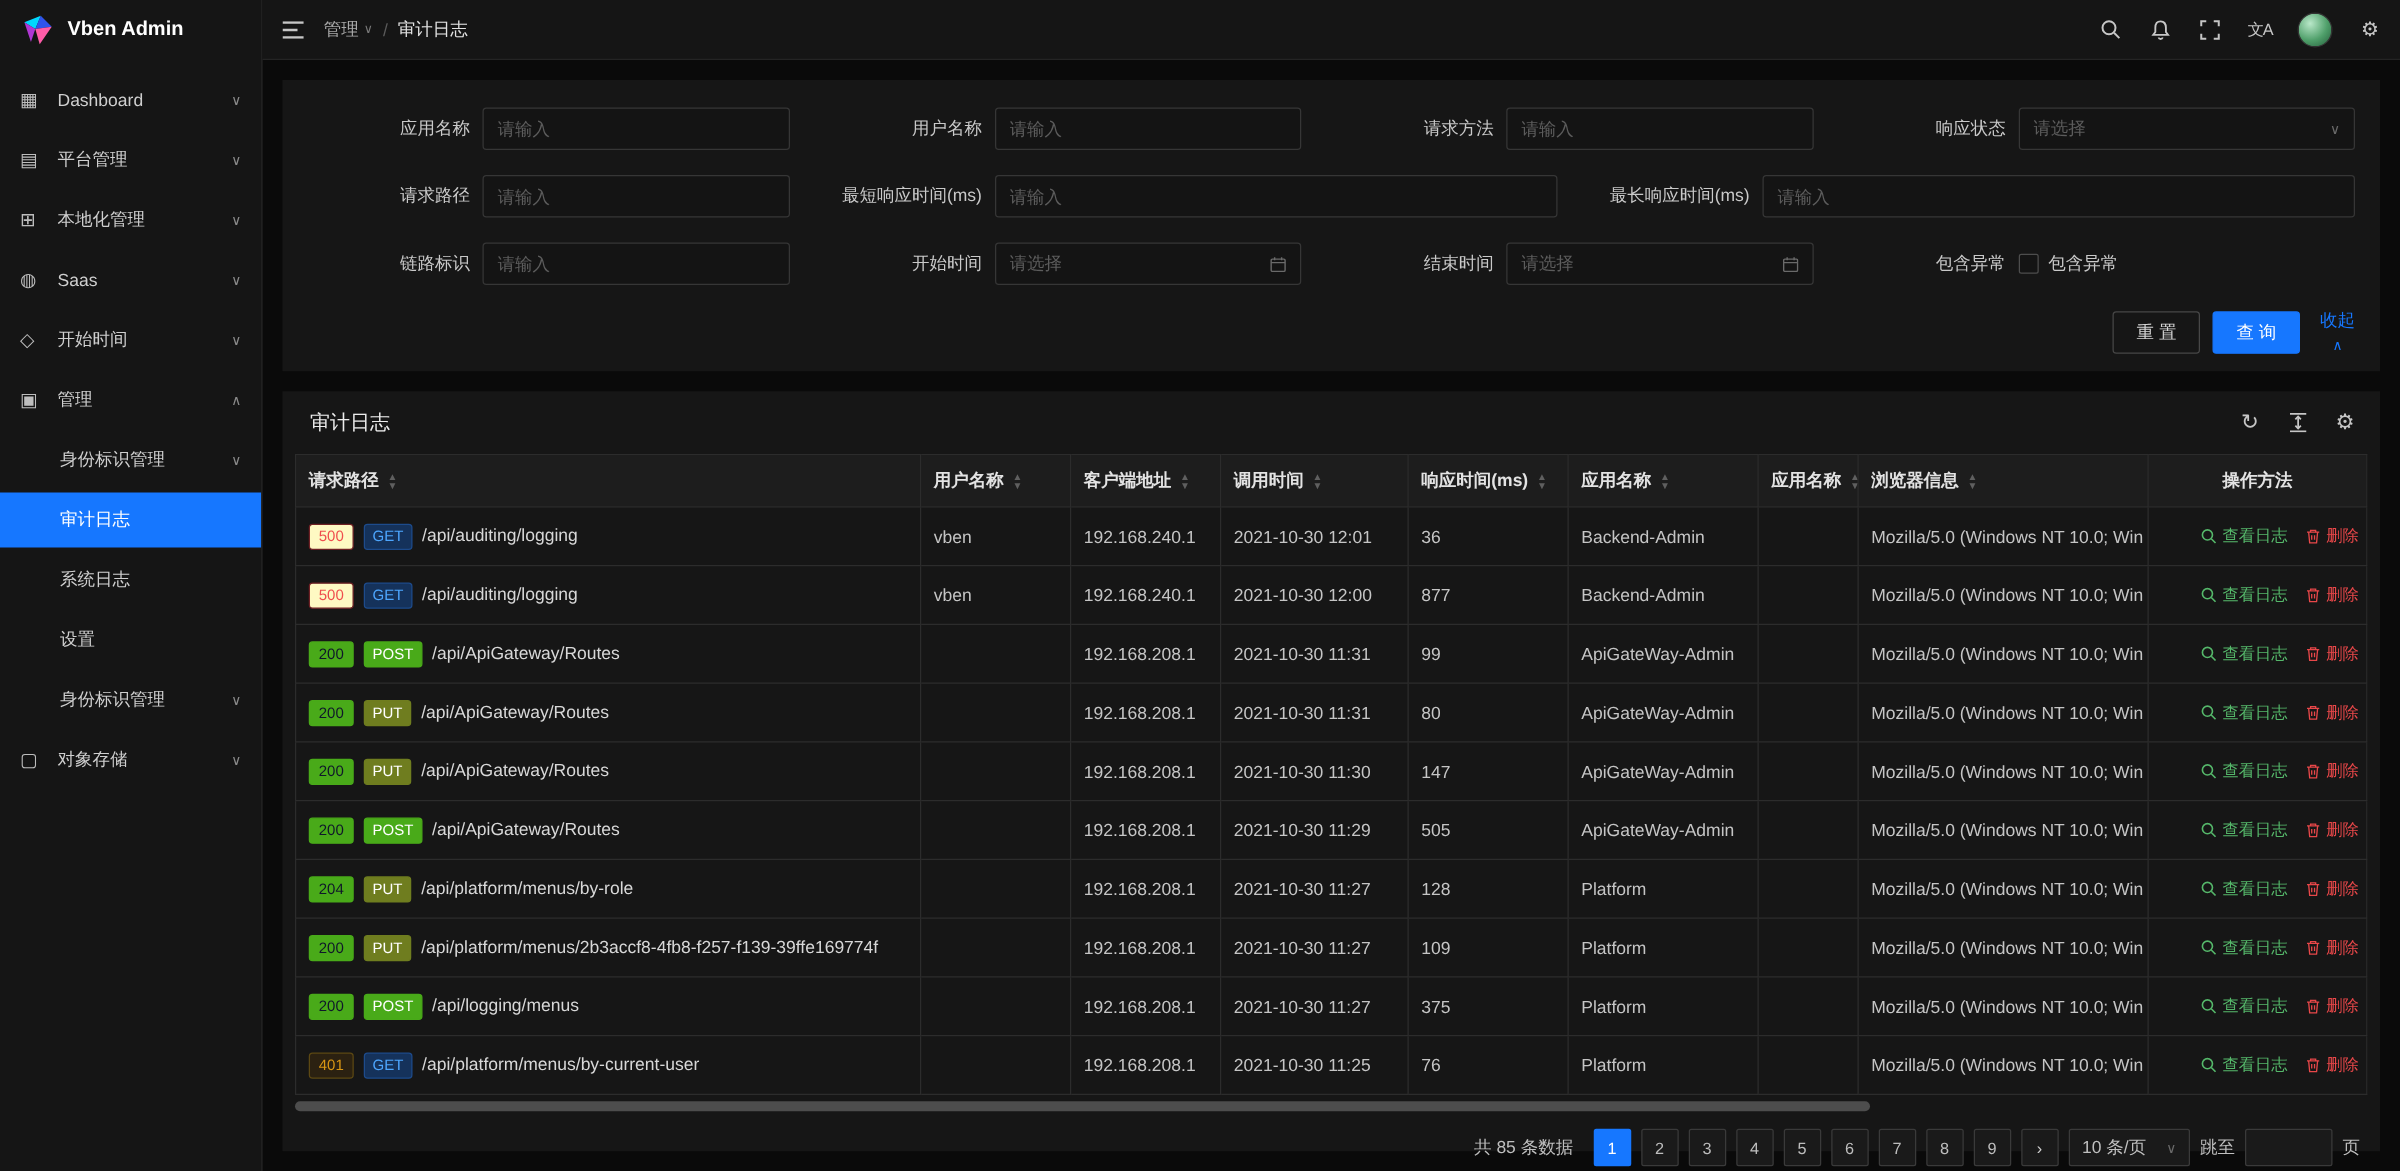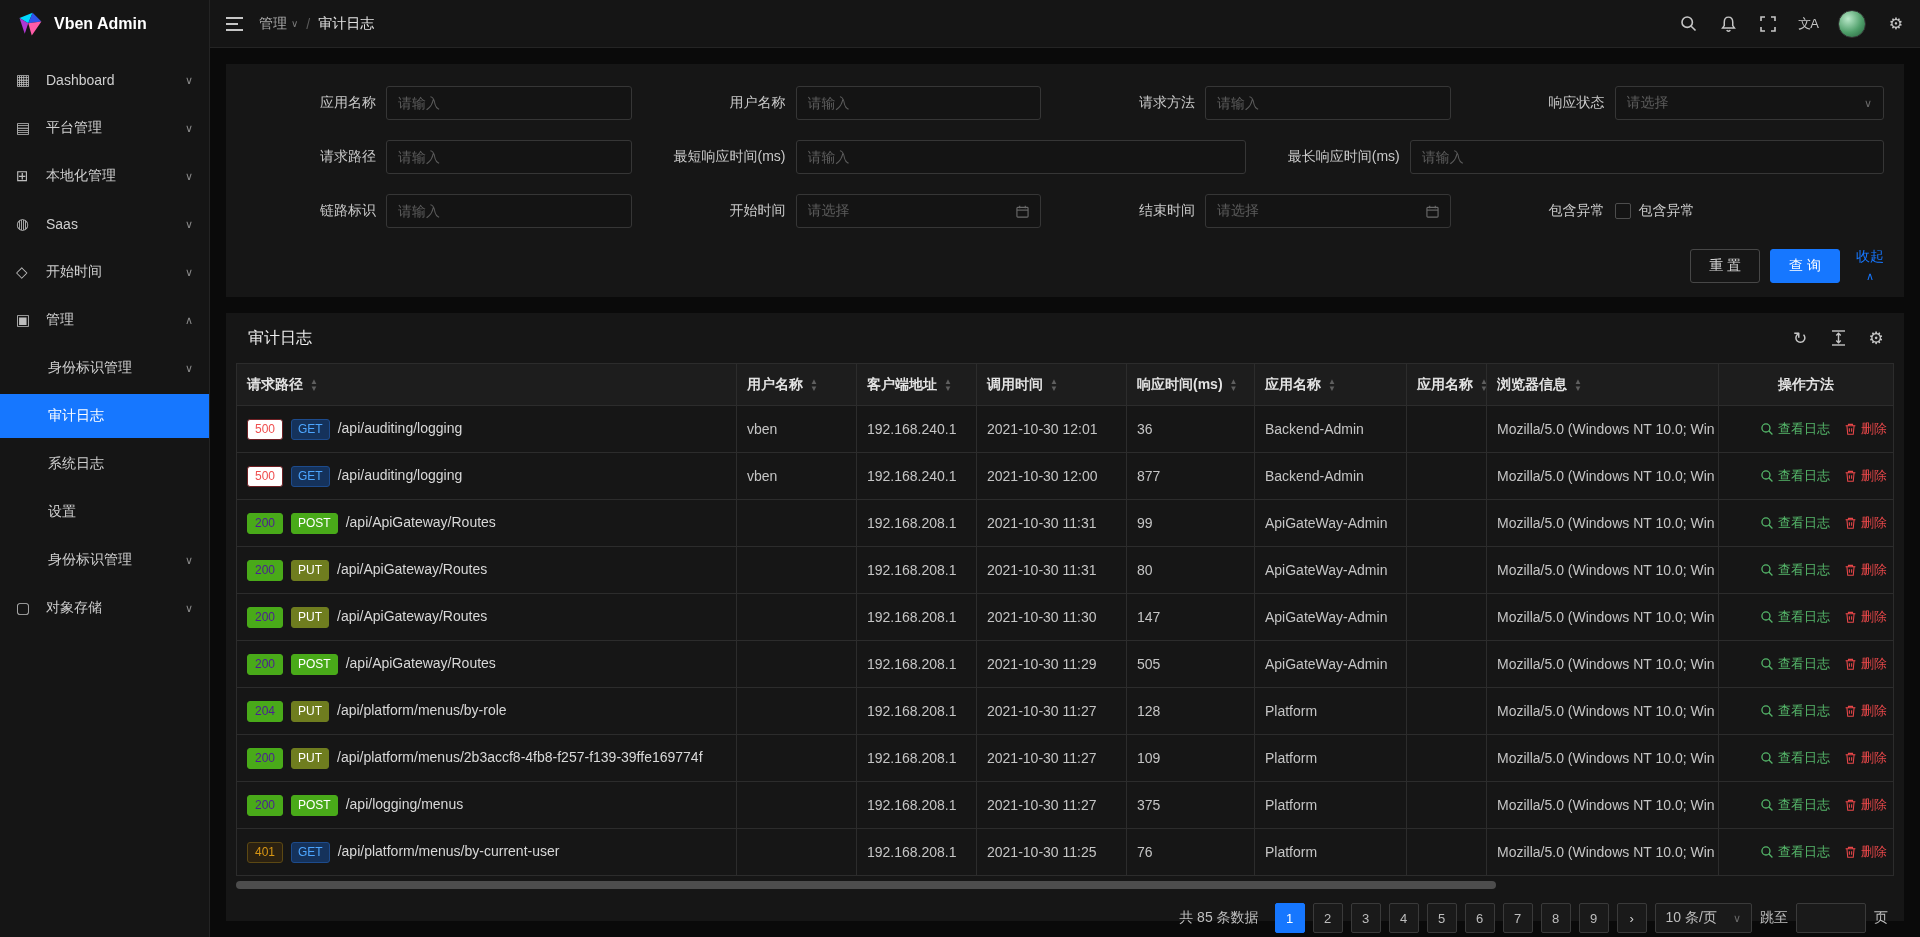--- a/index.html
+++ b/index.html
@@ -72,22 +72,22 @@
   .table-wrap { margin:0 10px; overflow:hidden; flex-shrink:0; }
   table { width:100%; border-collapse:collapse; table-layout:fixed; }
   th, td { border:1px solid #2c2c2c; padding:0 10px; white-space:nowrap; overflow:hidden; }
   th { background:#1d1d1d; height:42px; color:#e3e3e3; font-weight:bold; font-size:14px; text-align:left; }
   .th-inner { display:flex; align-items:center; }
   .th-inner.center { justify-content:center; }
   .sorter { display:inline-flex; flex-direction:column; margin-left:7px; cursor:pointer; }
   .sorter i { font-style:normal; font-size:8px; line-height:7px; color:#5f5f5f; }
   td { height:47px; color:#c5c5c5; font-size:14px; background:#161616; }
   .tag { display:inline-block; min-width:36px; padding:2px 6px; border-radius:3px; font-size:12px; text-align:center; margin-right:8px; border:1px solid transparent; line-height:15px; }
-  .st-500 { background:#ffffff; border-color:#6e2024; color:#ef4e4e; }
-  .st-200, .st-204 { background:#49aa19; border-color:#49aa19; color:#4c1d95; }
+  .st-500 { background:#fef9c3; border-color:#6e2024; color:#ef4e4e; }
+  .st-200, .st-204 { background:#49aa19; border-color:#49aa19; color:#0f172a; }
   .st-401 { background:#2b2111; border-color:#5c4813; color:#d89614; }
   .m-GET { background:#15325b; border-color:#1d4b8c; color:#4da6ff; }
   .m-POST { background:#49aa19; border-color:#49aa19; color:#fff; }
   .m-PUT { background:#6f7d1f; border-color:#6f7d1f; color:#fff; }
   .path-text { color:#d8d8d8; }
   .cell-ops { text-align:left;padding-left:34px; }
   .op { cursor:pointer; display:inline-flex; align-items:center; gap:4px; font-size:13px; text-decoration:none; margin:0 7px; }
   .op-view { color:#55b76a; }
   .op-del { color:#e84749; }
   .hscroll { height:12px; margin:3px 10px 0; position:relative; flex-shrink:0; }

